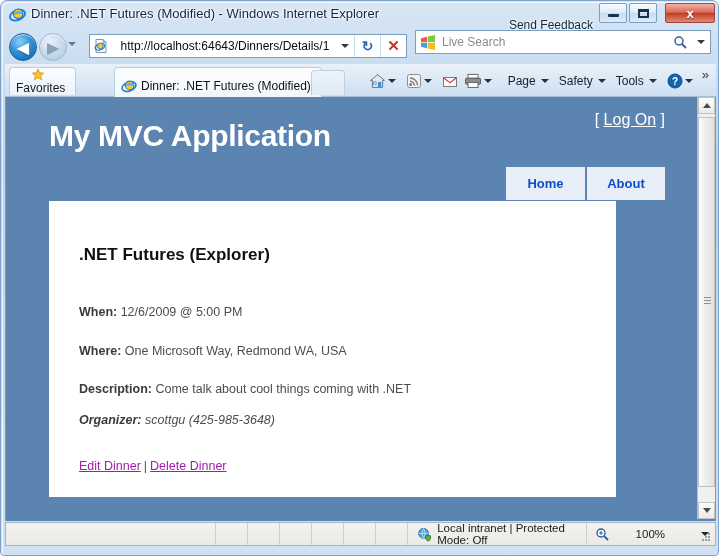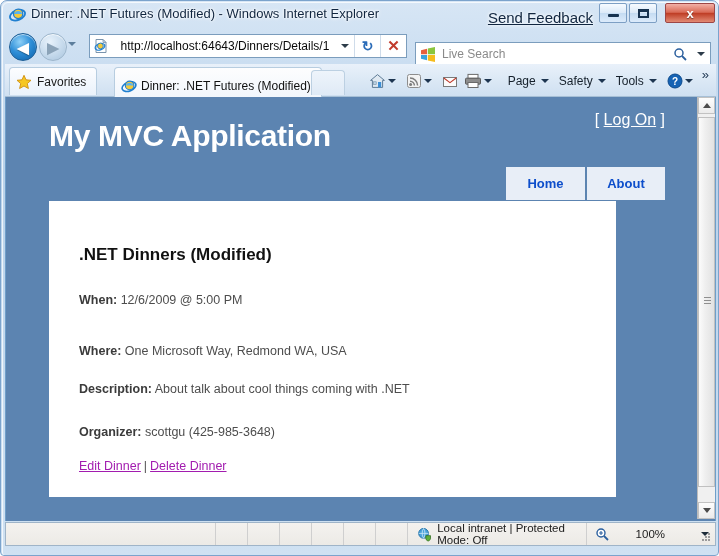--- a/index.html
+++ b/index.html
@@ -39,22 +39,22 @@
     position: absolute; left: 8px; top: 5px;
     width: 17px; height: 17px;
   }
   #title-text {
     position: absolute; left: 30px; top: 5px;
     font-size: 13px; color: #10253f;
     text-shadow: 0 0 3px #ffffff, 0 0 5px #ffffff, 0 0 2px #ffffff;
     white-space: nowrap;
   }
   #send-feedback {
-    position: absolute; right: 127px; top: 8px;
-    font-size: 15px; color: #10253f;
+    position: absolute; right: 127px; top: 17px;
+    font-size: 12px; color: #10253f;
     text-decoration: underline;
     text-shadow: 0 0 3px #ffffff, 0 0 5px #ffffff;
     white-space: nowrap;
     cursor: pointer;
   }
   .caption-btn {
     position: absolute; top: 2px;
     height: 20px; width: 28px;
     box-sizing: border-box;
     border: 1px solid #7d9fc4;
@@ -135,21 +135,21 @@
     border-top: 4px solid #2d3c4a; }
   #addr-refresh, #addr-stop {
     width: 25px; height: 22px; flex: 0 0 auto;
     border-left: 1px solid #cfdcea;
     display: flex; align-items: center; justify-content: center;
     cursor: pointer;
   }
   #addr-refresh span { color: #2b6cb8; font-size: 14px; font-weight: bold; }
   #addr-stop span { color: #c13b2c; font-size: 15px; font-weight: bold; }
   #searchbox {
-    position: absolute; left: 414px; top: 12px;
+    position: absolute; left: 414px; top: 0;
     width: 296px; height: 24px;
     background: #ffffff;
     border: 1px solid #7b9dbd;
     box-sizing: border-box;
     display: flex; align-items: center;
   }
   #search-logo { margin-left: 4px; width: 16px; height: 15px; flex: 0 0 auto; }
   #search-text {
     margin-left: 6px; font-size: 12px; color: #8a8a8a;
     flex: 1 1 auto; white-space: nowrap;
@@ -169,20 +169,21 @@
     box-sizing: border-box;
   }
   #favorites-btn {
     position: absolute; left: 4px; top: 3px;
     height: 27px; padding: 0 10px 0 6px;
     display: flex; align-items: center;
     background: linear-gradient(180deg, #fcfdff 0%, #eaf2fb 100%);
     border: 1px solid #b7cde0; border-bottom: none;
     border-radius: 4px 4px 0 0;
     cursor: pointer;
+    flex-direction: column;
   }
   #fav-star { width: 16px; height: 16px; margin-right: 5px; }
   #fav-label { font-size: 12px; color: #1a1a1a; }
   #tab-1 {
     position: absolute; left: 109px; top: 3px;
     height: 27px; padding: 4px 10px 0 6px;
     display: flex; align-items: center;
     background: linear-gradient(180deg, #fdfdfe 0%, #f1f6fc 100%);
     border: 1px solid #b7cde0; border-bottom: none;
     border-radius: 4px 4px 0 0;
@@ -270,24 +271,24 @@
     position: absolute; left: 30px; top: 44px;
     font-size: 17px; font-weight: bold; color: #111111;
     white-space: nowrap;
   }
   .field-row {
     position: absolute; left: 30px;
     font-size: 12.5px; color: #4d4d4d;
     white-space: nowrap;
   }
   .field-row b { color: #3b3b3b; font-weight: bold; }
-  #row-when { top: 92px; text-align: center; }
+  #row-when { top: 104px; text-align: center; }
   #row-where { top: 143px; }
   #row-desc  { top: 181px; }
-  #row-org   { top: 224px; }
+  #row-org   { top: 212px; font-style: italic; }
   #action-row {
     position: absolute; left: 30px; top: 258px;
     font-size: 12.5px; color: #555555;
     white-space: nowrap;
   }
   #action-row a { color: #a21caf; text-decoration: underline; cursor: pointer; }
   #action-sep { color: #555555; padding: 0 3px; }
 
   
   #vscroll {
@@ -521,33 +522,33 @@
         <span id="logon-link">Log On</span>
         <span>]</span>
       </div>
 
       <div id="nav-tabs">
         <div class="nav-tab" id="nav-tab-home">Home</div>
         <div class="nav-tab" id="nav-tab-about">About</div>
       </div>
 
       <div id="content-card">
-        <div id="article-title">.NET Dinners (Modified)</div>
+        <div id="article-title">.NET Futures (Explorer)</div>
 
         <div class="field-row" id="row-when">
           <b>When:</b>
           <span>12/6/2009 @ 5:00 PM</span>
         </div>
         <div class="field-row" id="row-where">
           <b>Where:</b>
           <span>One Microsoft Way, Redmond WA, USA</span>
         </div>
         <div class="field-row" id="row-desc">
           <b>Description:</b>
-          <span>About talk about cool things coming with .NET</span>
+          <span>Come talk about cool things coming with .NET</span>
         </div>
         <div class="field-row" id="row-org">
           <b>Organizer:</b>
           <span>scottgu (425-985-3648)</span>
         </div>
 
         <div id="action-row">
           <a>Edit Dinner</a><span id="action-sep">|</span><a>Delete Dinner</a>
         </div>
       </div>

